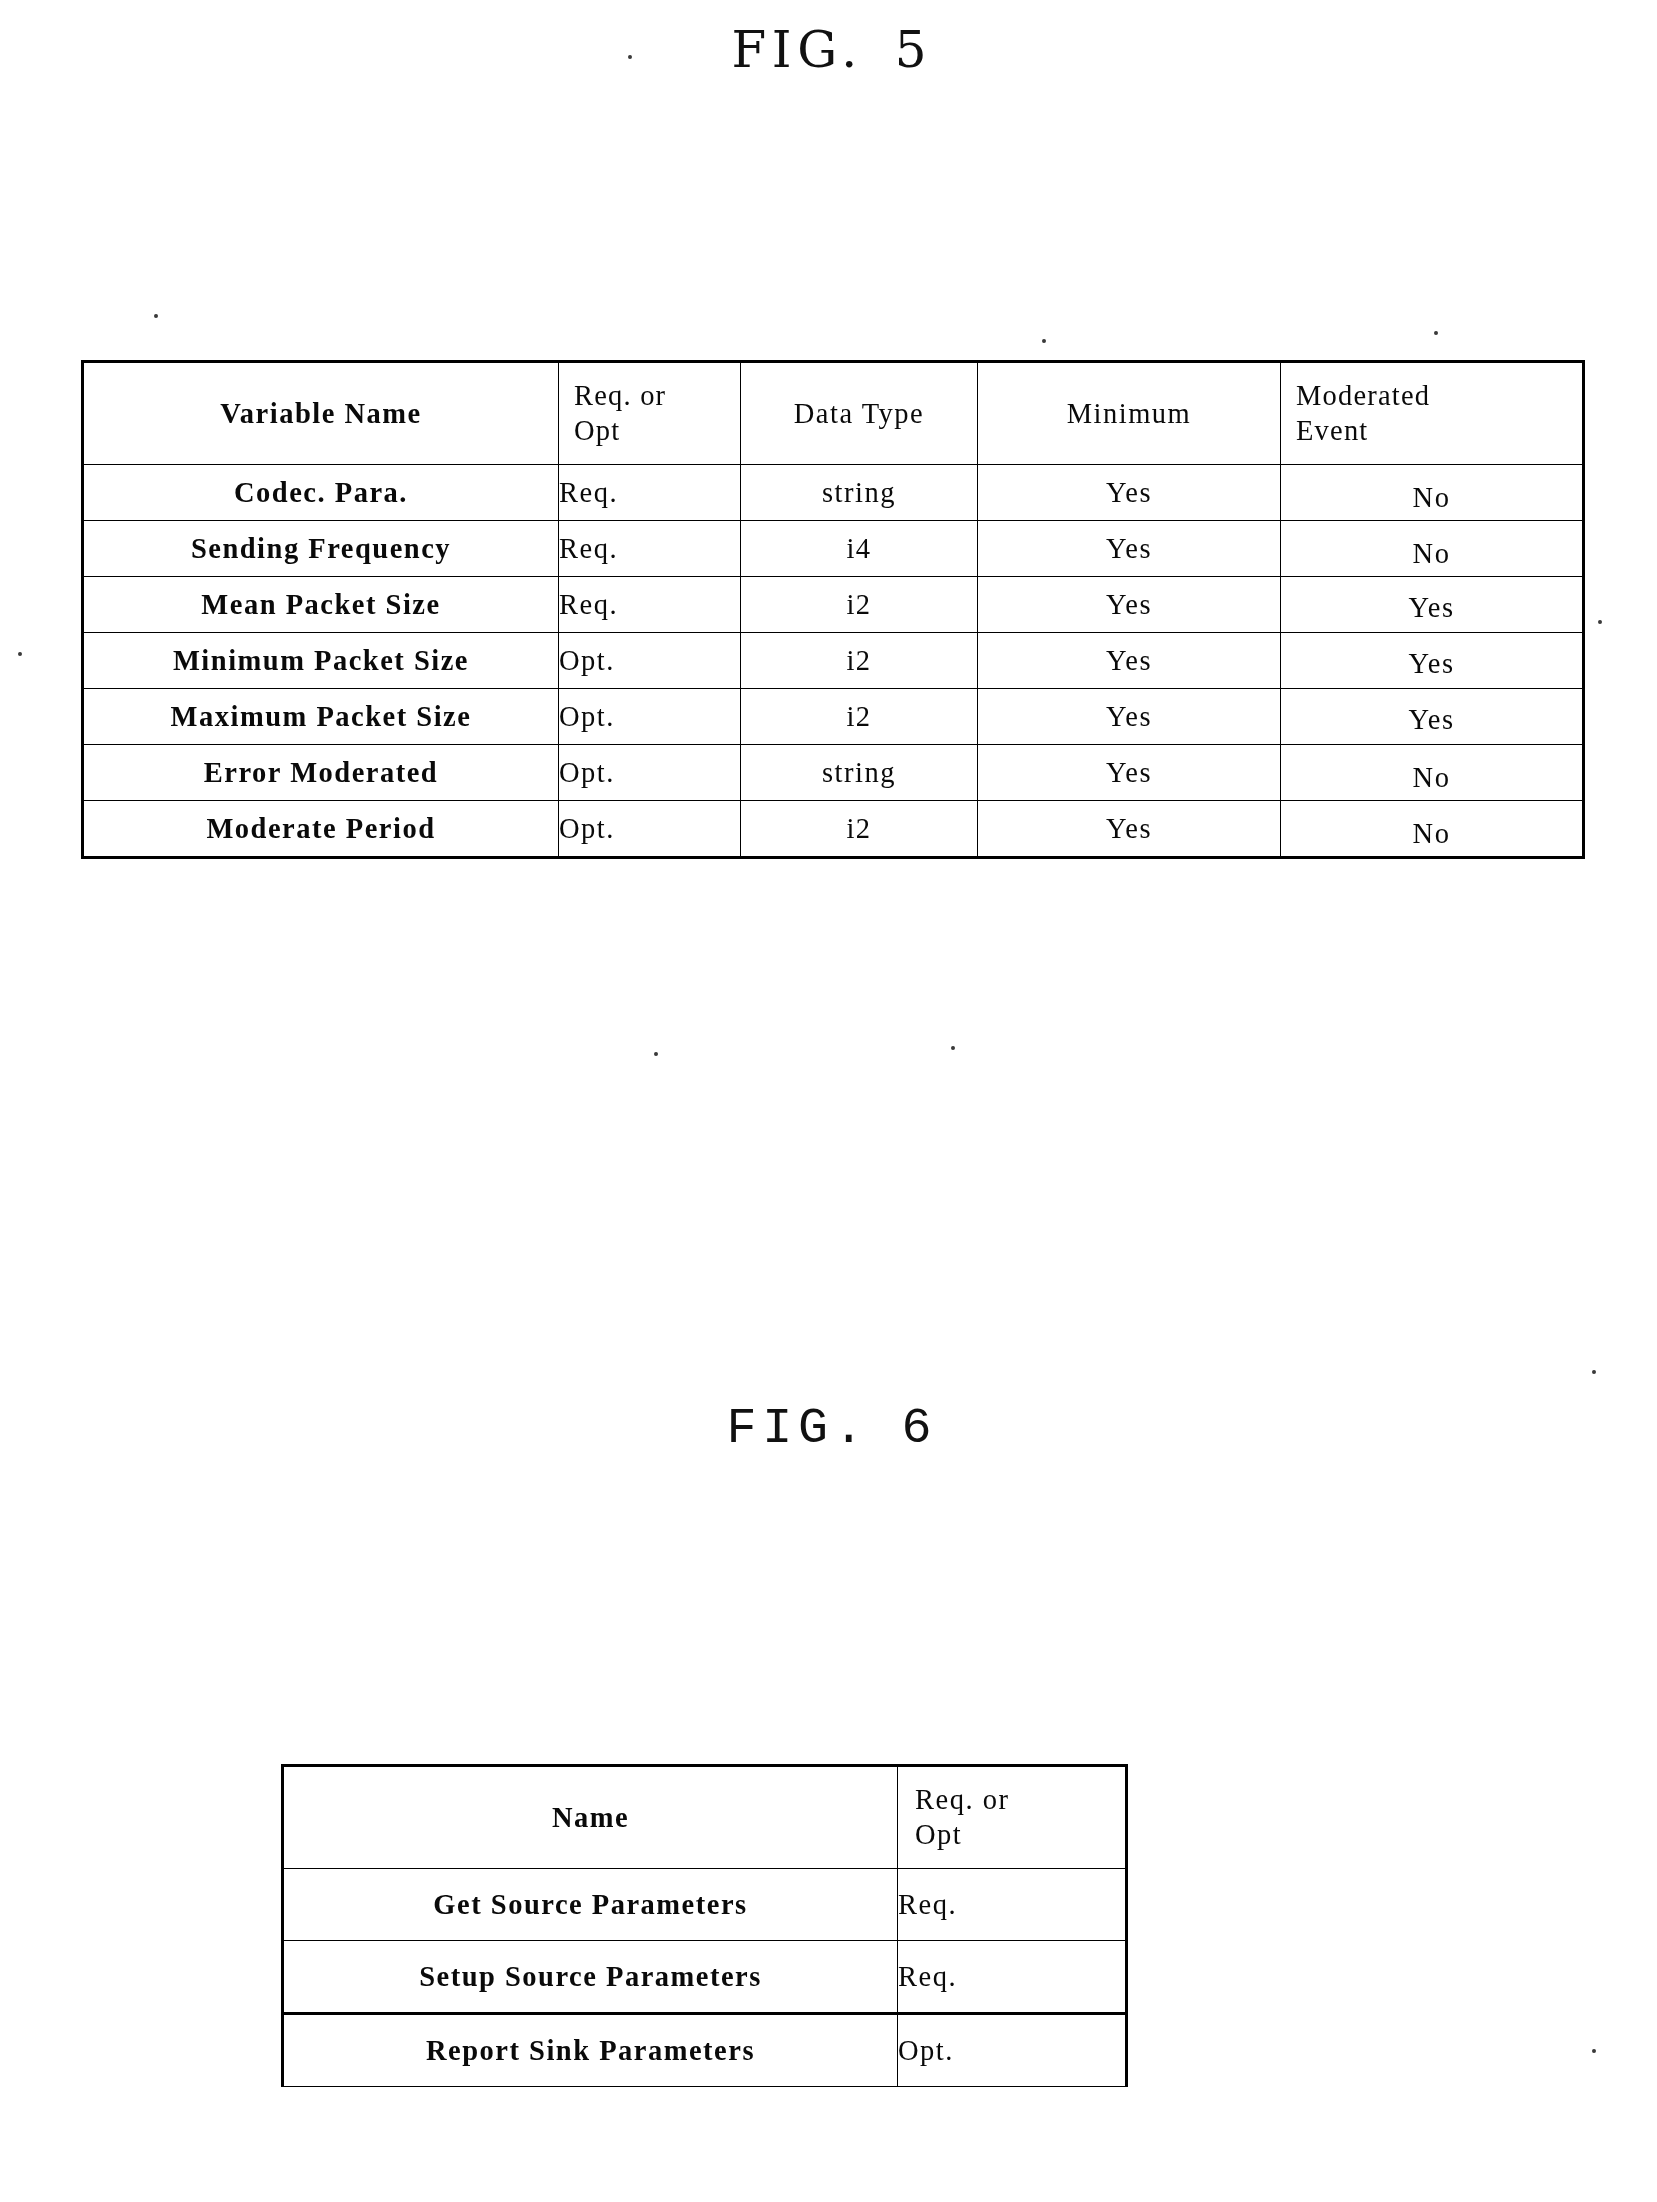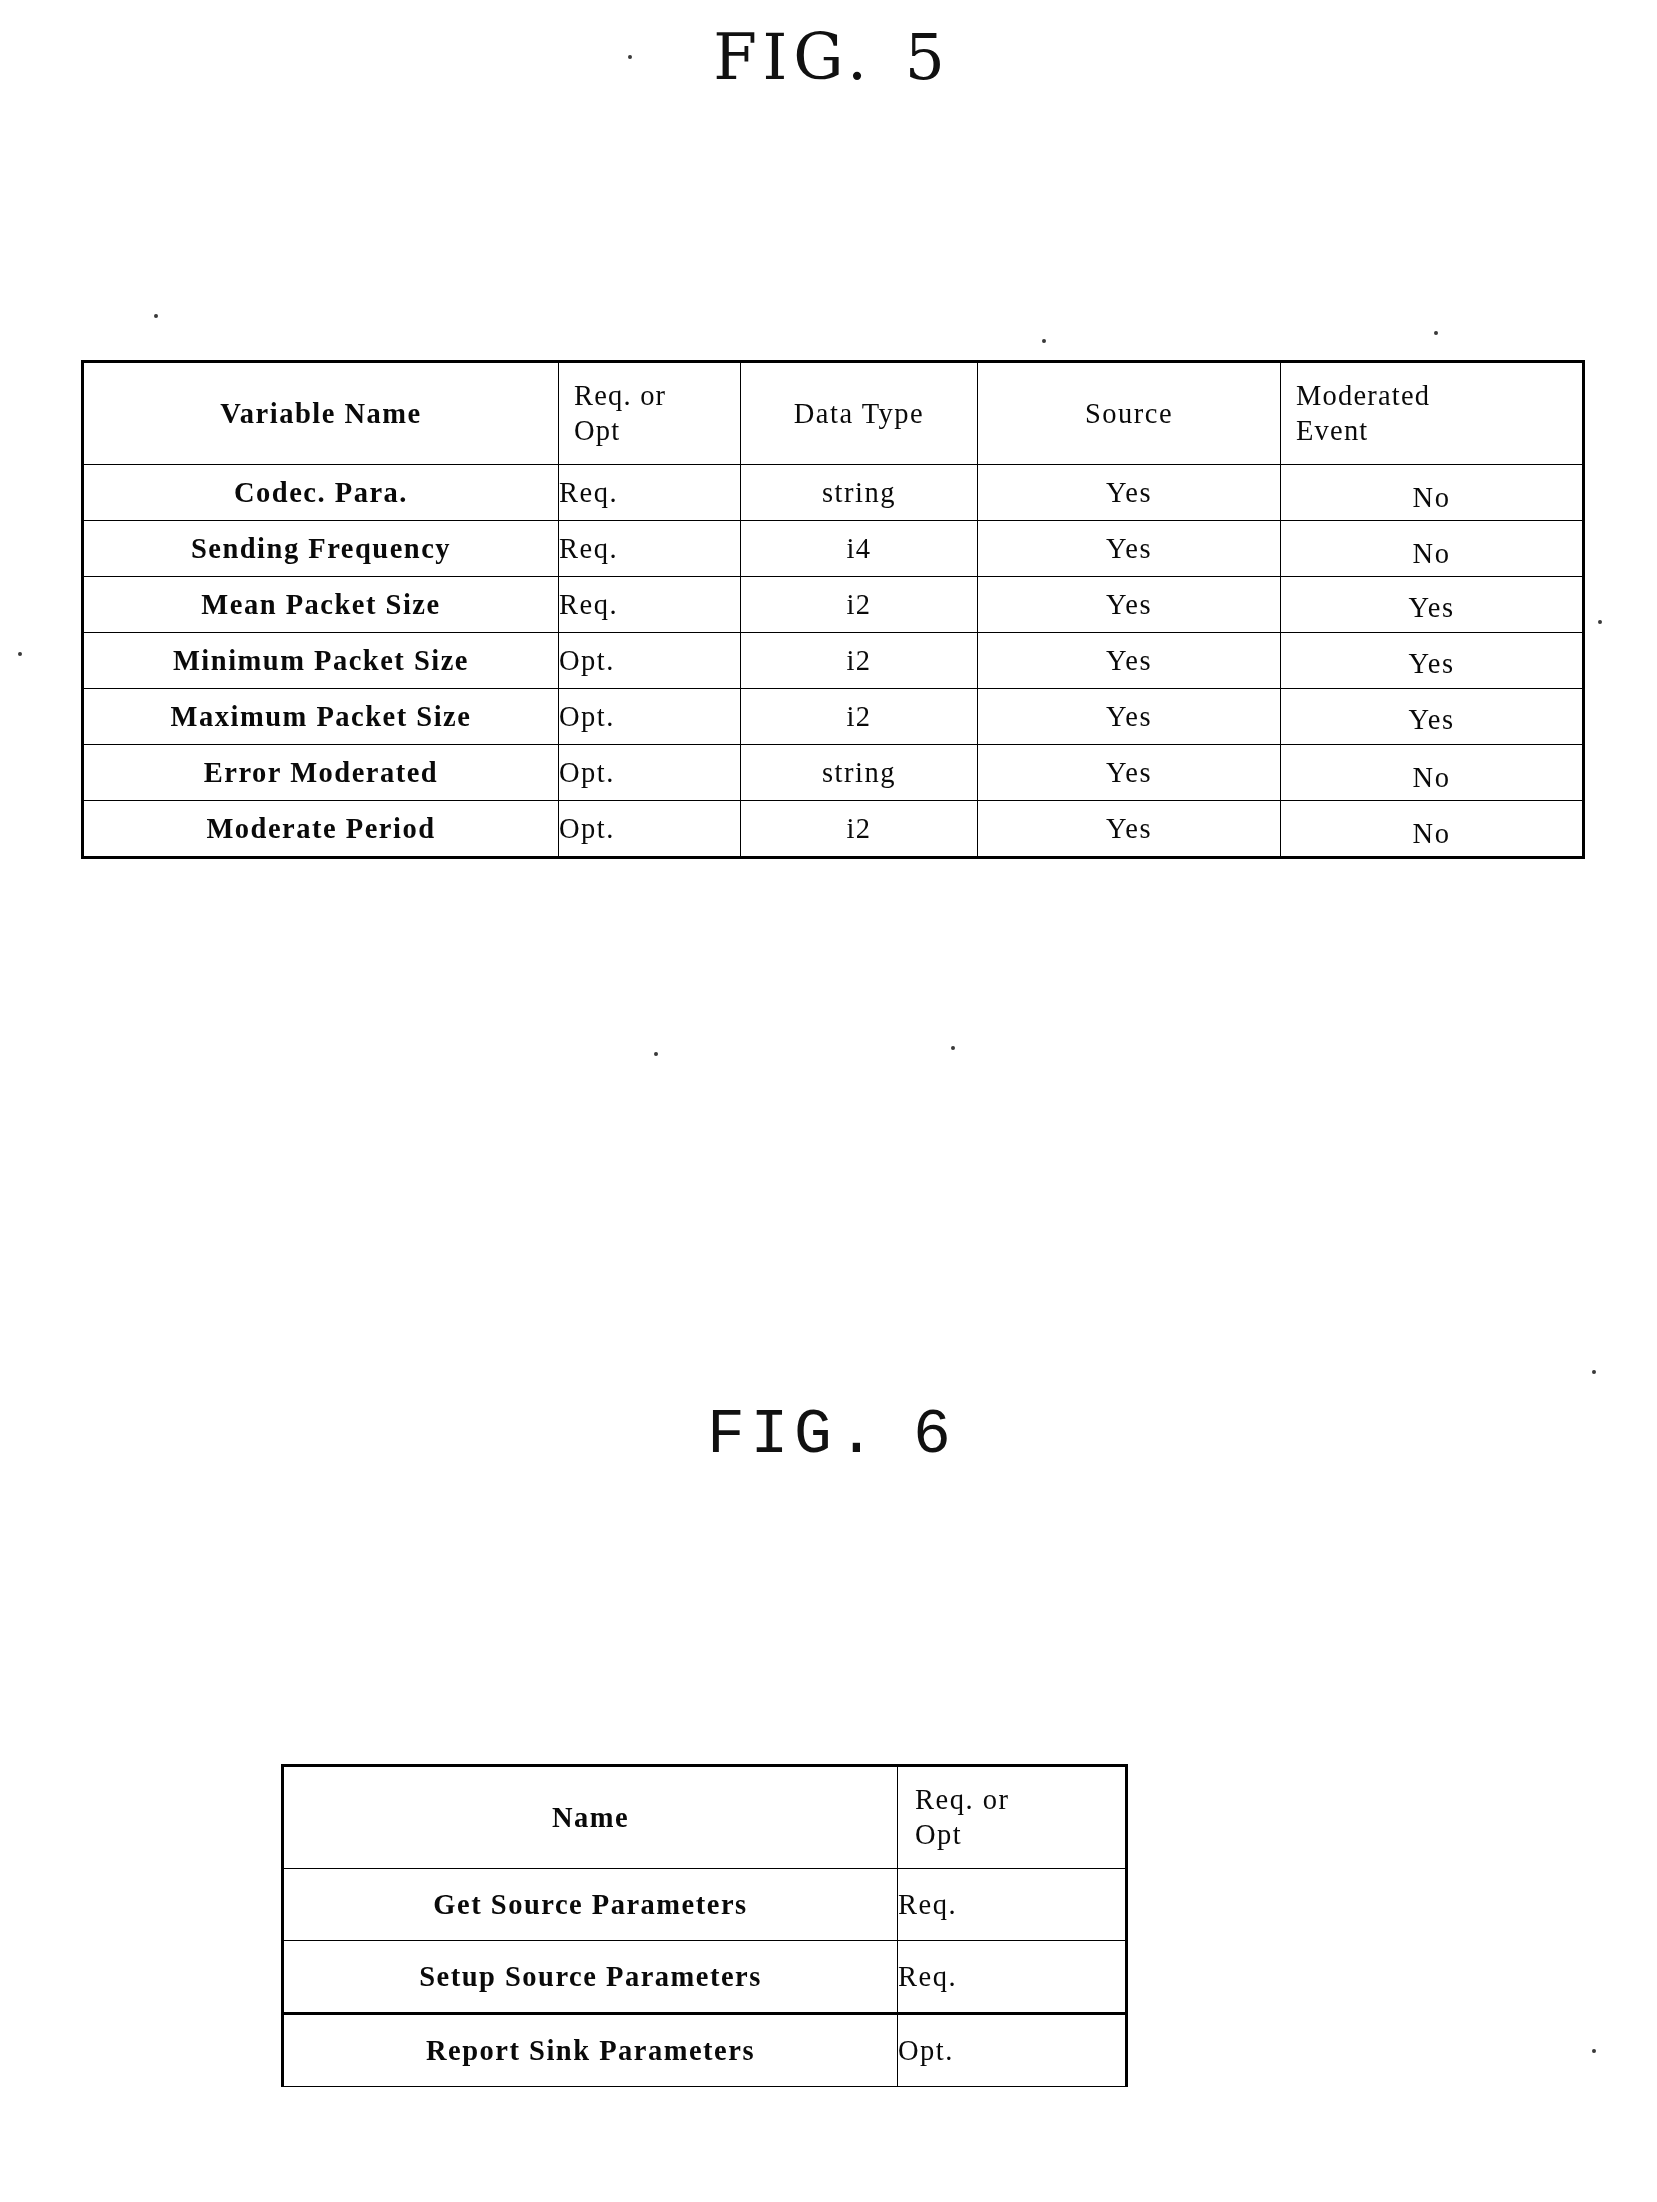--- a/index.html
+++ b/index.html
@@ -15,21 +15,21 @@
     color: #000000;
     overflow: hidden;
   }
 
   
   .fig-title {
     position: absolute;
     width: 100%;
     text-align: center;
     font-family: "DejaVu Serif", "Liberation Serif", serif;
-    font-size: 63px;
+    font-size: 50px;
     letter-spacing: 5.7px;
     color: #111111;
   }
   .fig-title .num {
     margin-left: 32px;
     letter-spacing: 0;
   }
   #fig5-title { top: 21px; }
   #fig6-title { top: 1400px; font-family: Liberation Mono, monospace; }
 
@@ -123,21 +123,21 @@
 
 <table class="ptable" id="fig5-table">
   <tbody>
       <tr class="hdr first-row">
     <td class="c-var cell-c outer-left">Variable Name</td>
     <td class="c-reqop">
       <span class="two-line hdr-sub">Req. or</span>
       <span class="two-line hdr-sub">Opt</span>
     </td>
     <td class="c-type cell-c">Data Type</td>
-    <td class="c-evt cell-c">Source</td>
+    <td class="c-evt cell-c">Minimum</td>
     <td class="c-mod outer-right">
       <span class="two-line hdr-sub">Moderated</span>
       <span class="two-line hdr-sub">Event</span>
     </td>
   </tr>
 
   <tr class="data">
     <td class="c-var cell-c outer-left">Codec. Para.</td>
     <td class="c-reqop cell-l">Req.</td>
     <td class="c-type cell-c">string</td>

